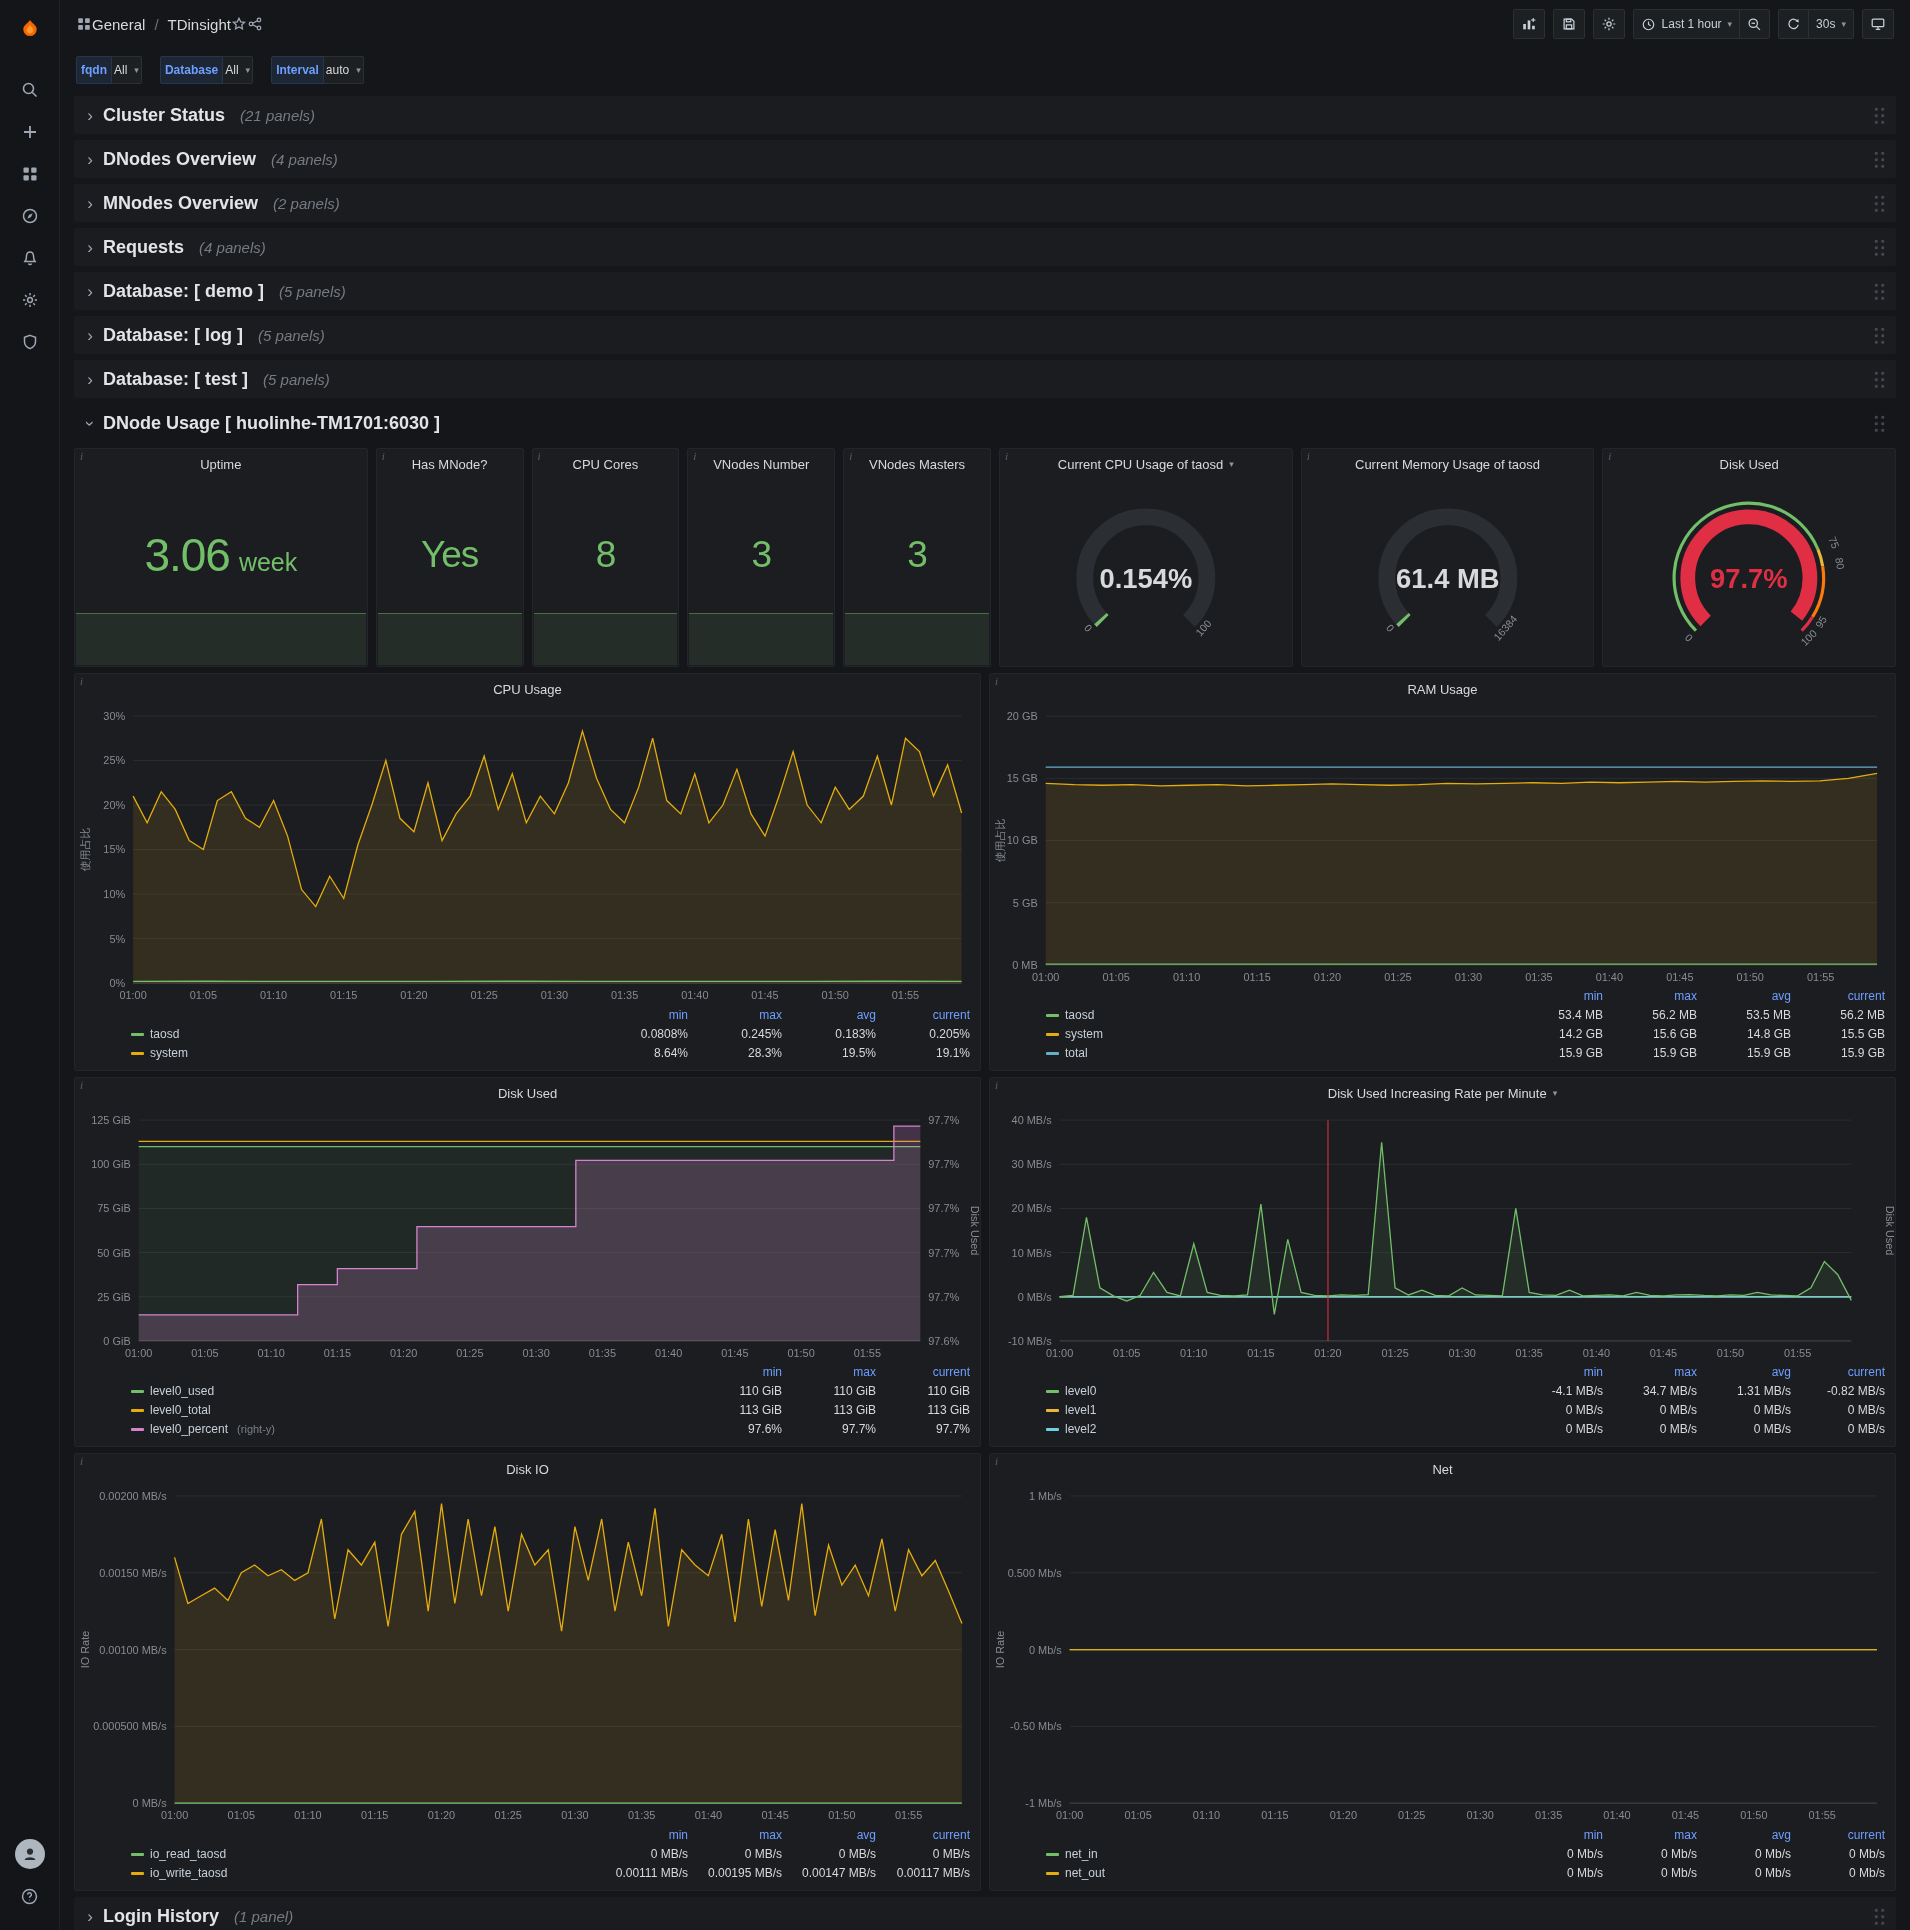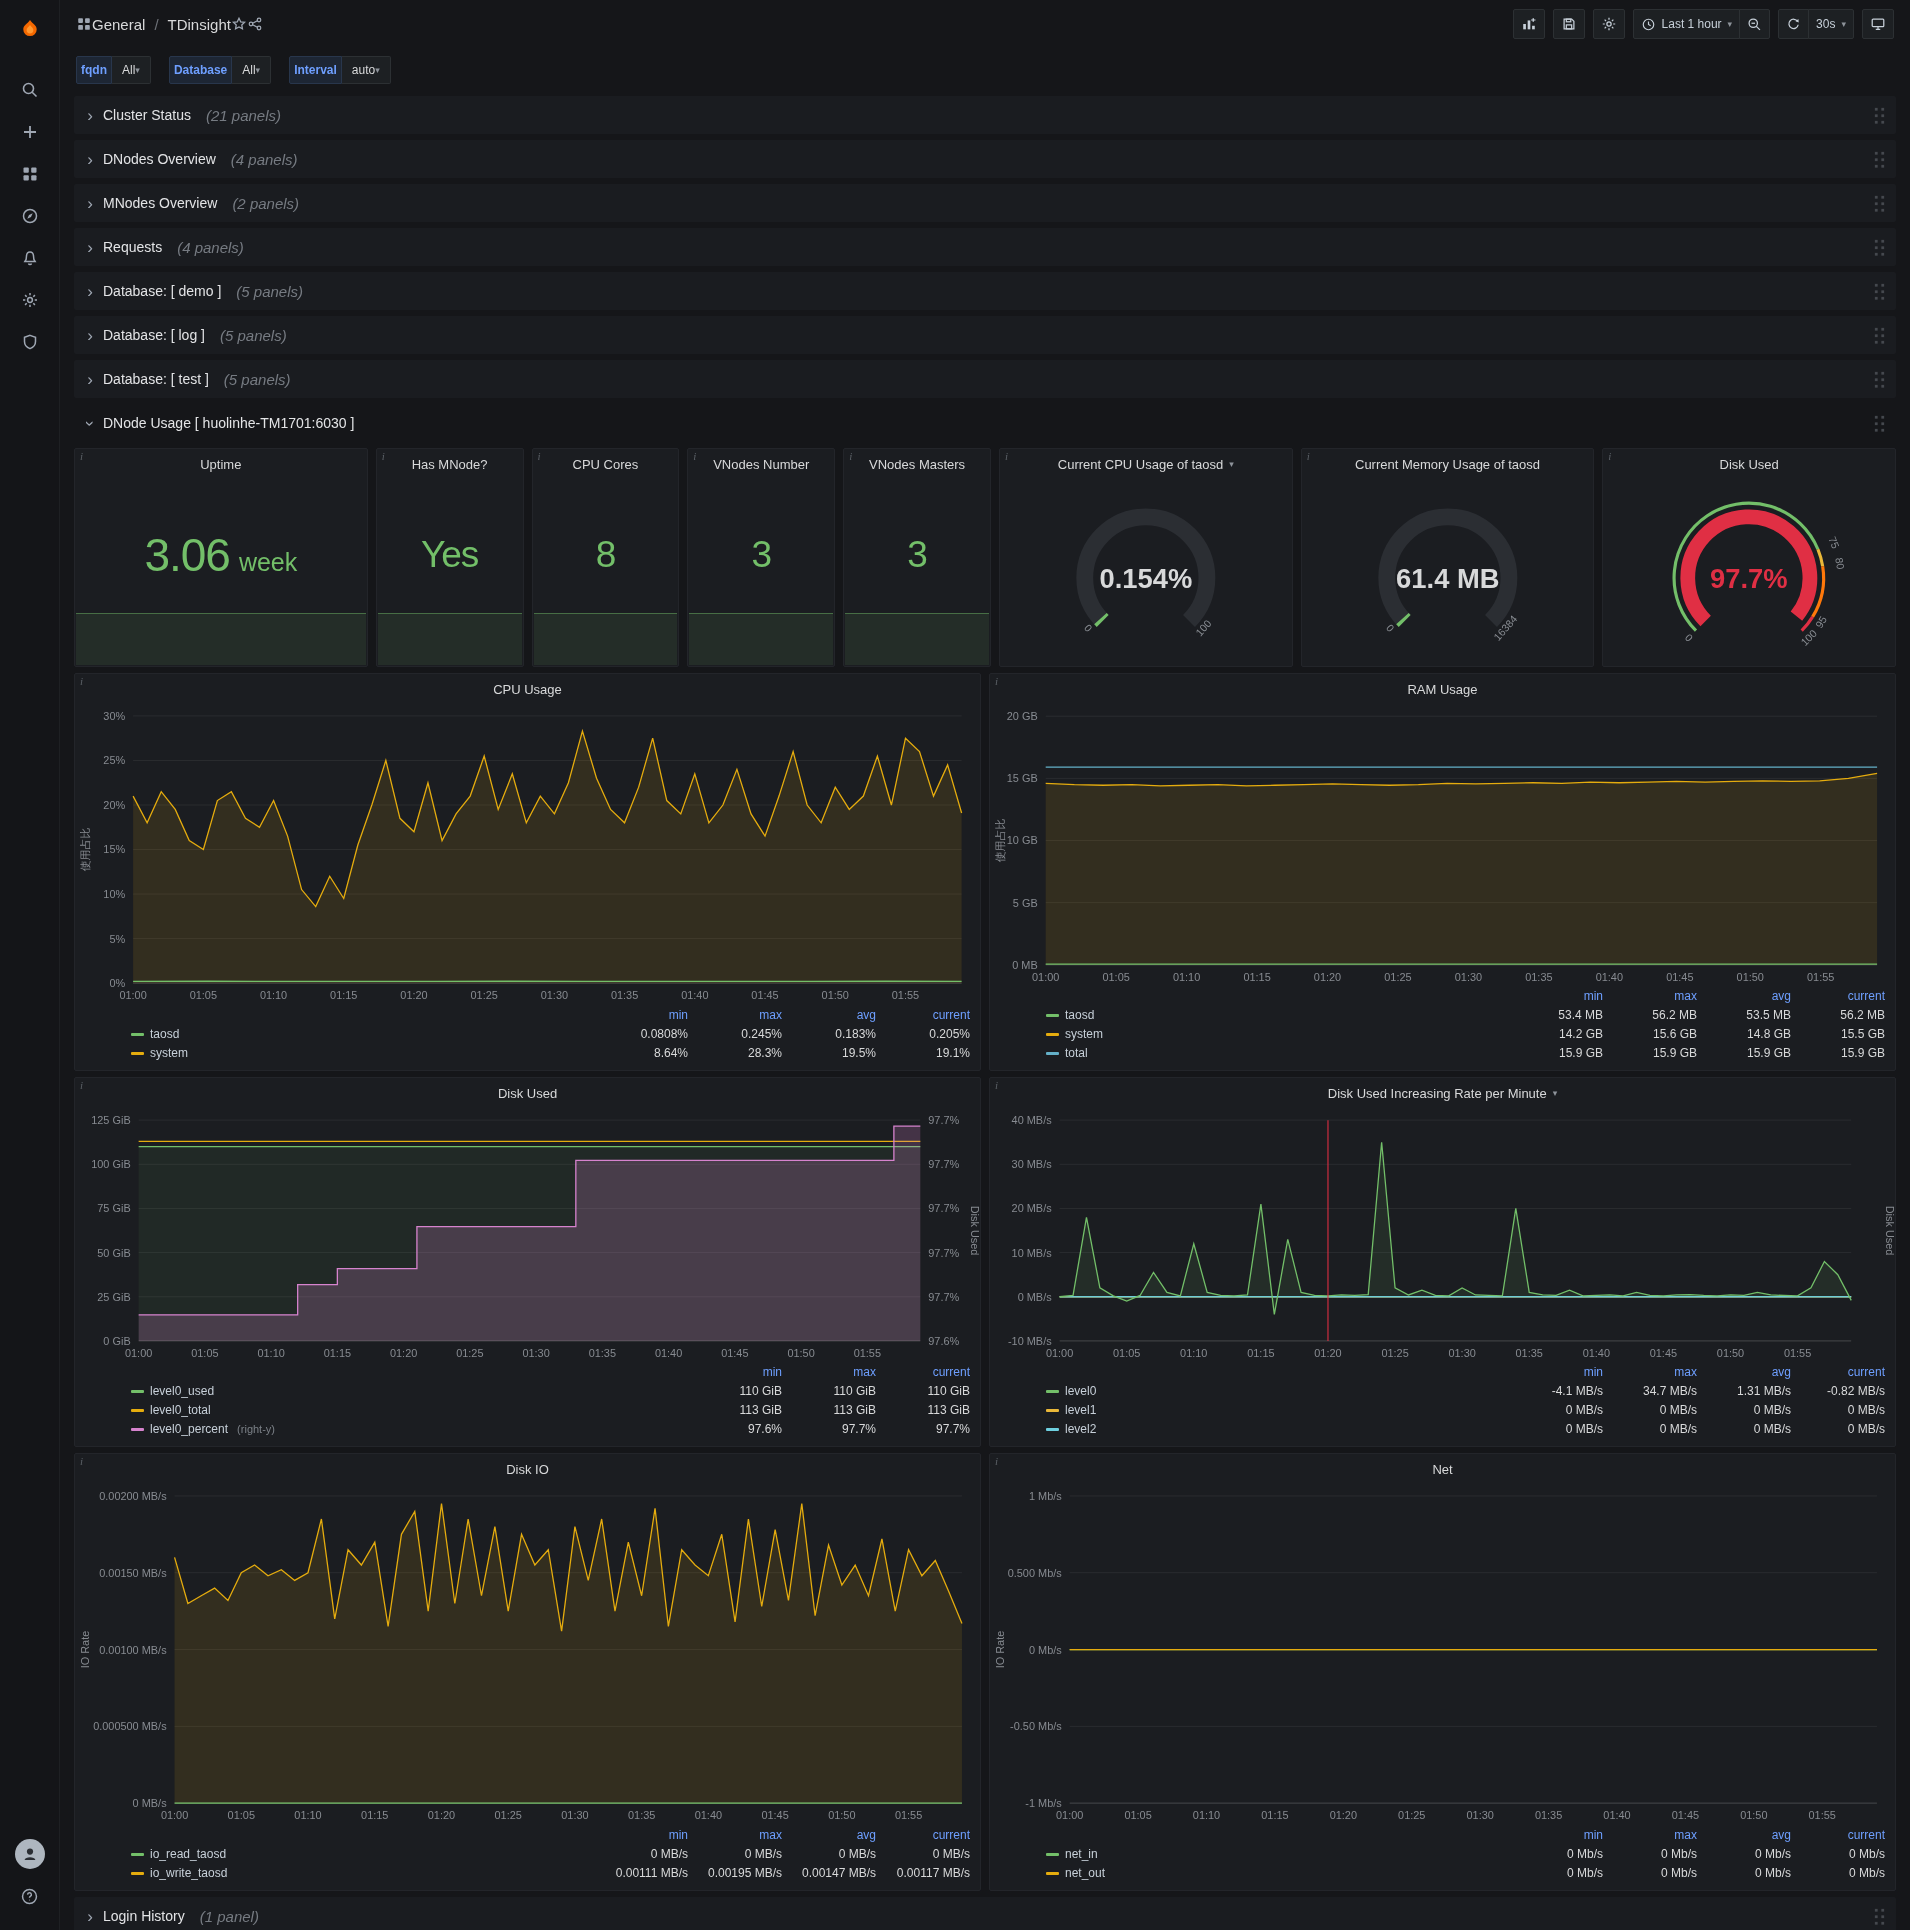--- a/index.html
+++ b/index.html
@@ -24,27 +24,27 @@
 .ngroup .nbtn{border-radius:0}
 .ngroup .nbtn:first-child{border-radius:2px 0 0 2px}
 .ngroup .nbtn:last-child{border-radius:0 2px 2px 0;margin-left:-1px}
 .nbtn{height:30px;min-width:30px;padding:0 7px;display:flex;align-items:center;justify-content:center;gap:6px;background:#1d2023;border:1px solid #2c3033;border-radius:2px;color:#c7d0d9;font-size:12px;cursor:pointer;white-space:nowrap}
 .caret{font-size:9px;color:#8e939a;line-height:1}
 
 .dash{flex:1;padding:0 14px 8px;display:flex;flex-direction:column;gap:6px;overflow:hidden}
 .subnav{display:flex;align-items:center;gap:18px;padding:8px 2px 6px;flex:none}
 .chip{display:flex;align-items:stretch;cursor:pointer}
 .chip .lab{background:#1d2634;color:#6e9fff;border:1px solid #28364c;padding:6px 4px;font-size:12px;font-weight:700;border-radius:2px 0 0 2px;display:flex;align-items:center}
-.chip .val{background:#1d2023;border:1px solid #2c3033;border-left:none;padding:6px 10px;font-size:12px;color:#d8d9da;border-radius:0 2px 2px 0;display:flex;align-items:center;}
+.chip .val{background:#1d2023;border:1px solid #2c3033;border-left:none;padding:6px 2px;font-size:12px;color:#d8d9da;border-radius:0 2px 2px 0;display:flex;align-items:center;gap:7px}
 
 .row-strip{height:38px;flex:none;display:flex;align-items:center;gap:7px;padding:0 10px;background:#1a1c20;border-radius:2px;cursor:pointer}
 .row-strip.plain{background:transparent}
 .chev{color:#9fa7b3;font-size:17px;line-height:1;display:inline-block;width:12px;text-align:center}
 .chev.down{transform:rotate(90deg)}
-.row-title{font-size:14px;font-weight:400;color:#e3e4e6}
+.row-title{font-size:18px;font-weight:700;color:#e3e4e6}
 .row-count{font-size:15px;font-style:italic;color:#767b82;margin-left:8px}
 .drag{margin-left:auto;width:13px;height:19px;background-image:radial-gradient(circle,#4a4e54 1.3px,transparent 1.5px);background-size:6.5px 6.5px;opacity:.9;cursor:grab}
 
 .panel{background:#1b1d21;border:1px solid #23252a;border-radius:2px;position:relative;display:flex;flex-direction:column;min-width:0}
 .ptitle{height:30px;flex:none;display:flex;align-items:center;justify-content:center;gap:6px;font-size:13px;font-weight:500;color:#d8d9da;cursor:pointer}
 .pt-caret{display:none;font-size:9px;color:#8e939a}
 .info-i{position:absolute;top:1px;left:5px;color:#5b6066;font-size:11px;font-style:italic;font-family:"Liberation Serif",serif;cursor:pointer;z-index:2}
 
 .stats-row{display:flex;gap:8px;height:219px;flex:none}
 .stat-panel{flex:1 1 0}

